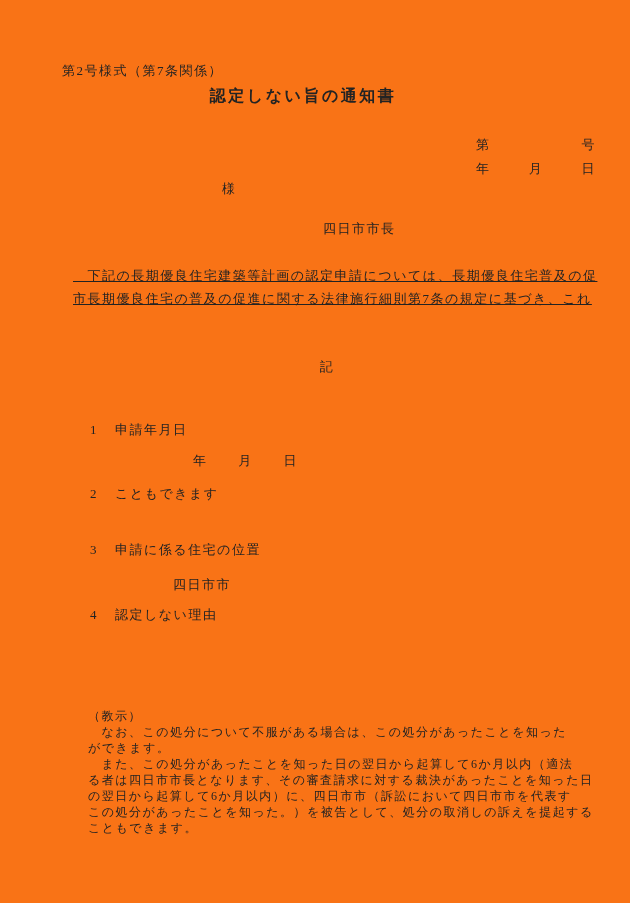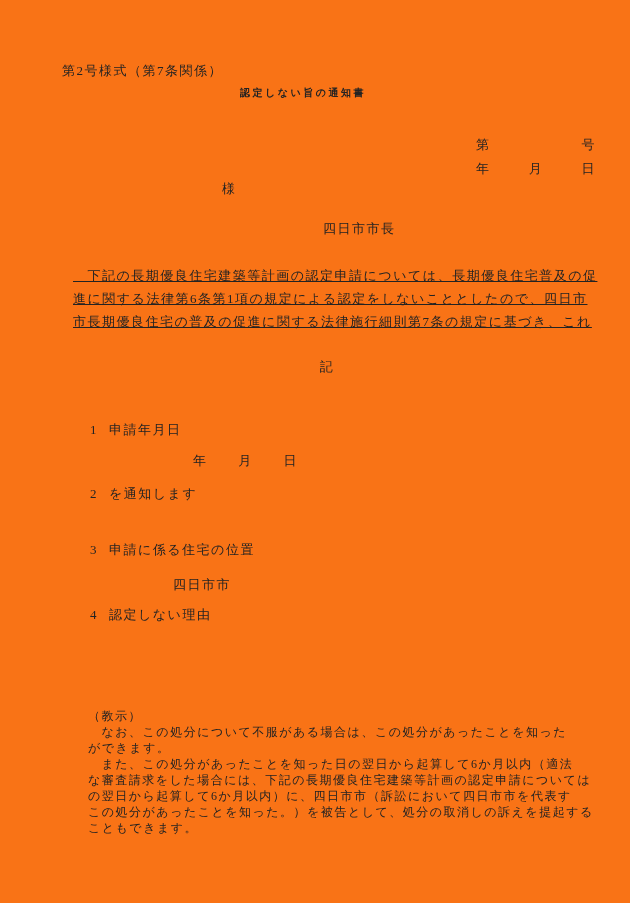--- a/index.html
+++ b/index.html
@@ -18,42 +18,42 @@
     overflow: hidden;
   }
   .abs { position: absolute; white-space: nowrap; }
 
   .form-number { top: 62px; left: 62px; }
 
   .doc-title {
     top: 86px; left: 0; right: 24px;
     text-align: center;
     font-weight: bold;
-    font-size: 10px;
+    font-size: 16px;
     letter-spacing: 2.5px;
   }
 
   .docnum-line { top: 136px; left: 476px; width: 120px;
     display: flex; justify-content: space-between; }
   .date-line-top { top: 160px; left: 476px; width: 120px;
     display: flex; justify-content: space-between; }
 
   .addressee { top: 180px; left: 222px; }
 
   .sender { top: 220px; left: 323px; }
 
   .body-par { top: 264px; left: 73px; width: 530px; text-decoration: underline; }
   .body-par .ln { line-height: 23px; height: 23px; white-space: nowrap; }
 
   .record-marker { top: 359px; left: 0; right: 0;
     padding-left: 24px; text-align: center; line-height: 16px; }
 
   .item-row { display: flex; line-height: 14px; }
   .item-row .no { width: 8px; }
-  .item-row .lbl { margin-left: 11px; }
+  .item-row .lbl { margin-left: 17px; }
   .item-1 { top: 423px; left: 90px; }
   .item-1-date { top: 454px; left: 193px; width: 105px;
     display: flex; justify-content: space-between; line-height: 14px; }
   .item-2 { top: 487px; left: 90px; }
   .item-3 { top: 543px; left: 90px; }
   .item-3-sub { top: 578px; left: 130px; line-height: 14px; margin-left: 43px; }
   .item-4 { top: 608px; left: 90px; }
 
   .notice { top: 708px; left: 88px; width: 500px;
     font-size: 12px; letter-spacing: 1.5px; }
@@ -78,58 +78,57 @@
     <span>月</span>
     <span>日</span>
   </div>
 
   <div class="abs addressee">様</div>
 
   <div class="abs sender">四日市市長</div>
 
   <div class="abs body-par">
     <div class="ln">　下記の長期優良住宅建築等計画の認定申請については、長期優良住宅普及の促</div>
-    <div class="ln">進に関する法律第6条第1項の規定による認定をしないこととしたので、四日市</div>
     <div class="ln">市長期優良住宅の普及の促進に関する法律施行細則第7条の規定に基づき、これ</div>
   </div>
 
   <div class="abs record-marker">記</div>
 
   <div class="abs item-row item-1">
     <span class="no">1</span>
     <span class="lbl">申請年月日</span>
   </div>
 
   <div class="abs item-1-date">
     <span>年</span>
     <span>月</span>
     <span>日</span>
   </div>
 
   <div class="abs item-row item-2">
     <span class="no">2</span>
-    <span class="lbl">を通知します</span>
+    <span class="lbl">こともできます</span>
   </div>
 
   <div class="abs item-row item-3">
     <span class="no">3</span>
     <span class="lbl">申請に係る住宅の位置</span>
   </div>
 
   <div class="abs item-3-sub">四日市市</div>
 
   <div class="abs item-row item-4">
     <span class="no">4</span>
     <span class="lbl">認定しない理由</span>
   </div>
 
   <div class="abs notice">
     <div class="nln">（教示）</div>
     <div class="nln">　なお、この処分について不服がある場合は、この処分があったことを知った</div>
     <div class="nln">ができます。</div>
     <div class="nln">　また、この処分があったことを知った日の翌日から起算して6か月以内（適法</div>
-    <div class="nln">な審査請求をした場合には、下記の長期優良住宅建築等計画の認定申請については</div>
+    <div class="nln">る者は四日市市長となります、その審査請求に対する裁決があったことを知った日</div>
     <div class="nln">の翌日から起算して6か月以内）に、四日市市（訴訟において四日市市を代表す</div>
     <div class="nln">この処分があったことを知った。）を被告として、処分の取消しの訴えを提起する</div>
     <div class="nln">こともできます。</div>
   </div>
 
 </div>
 
 </body></html>

